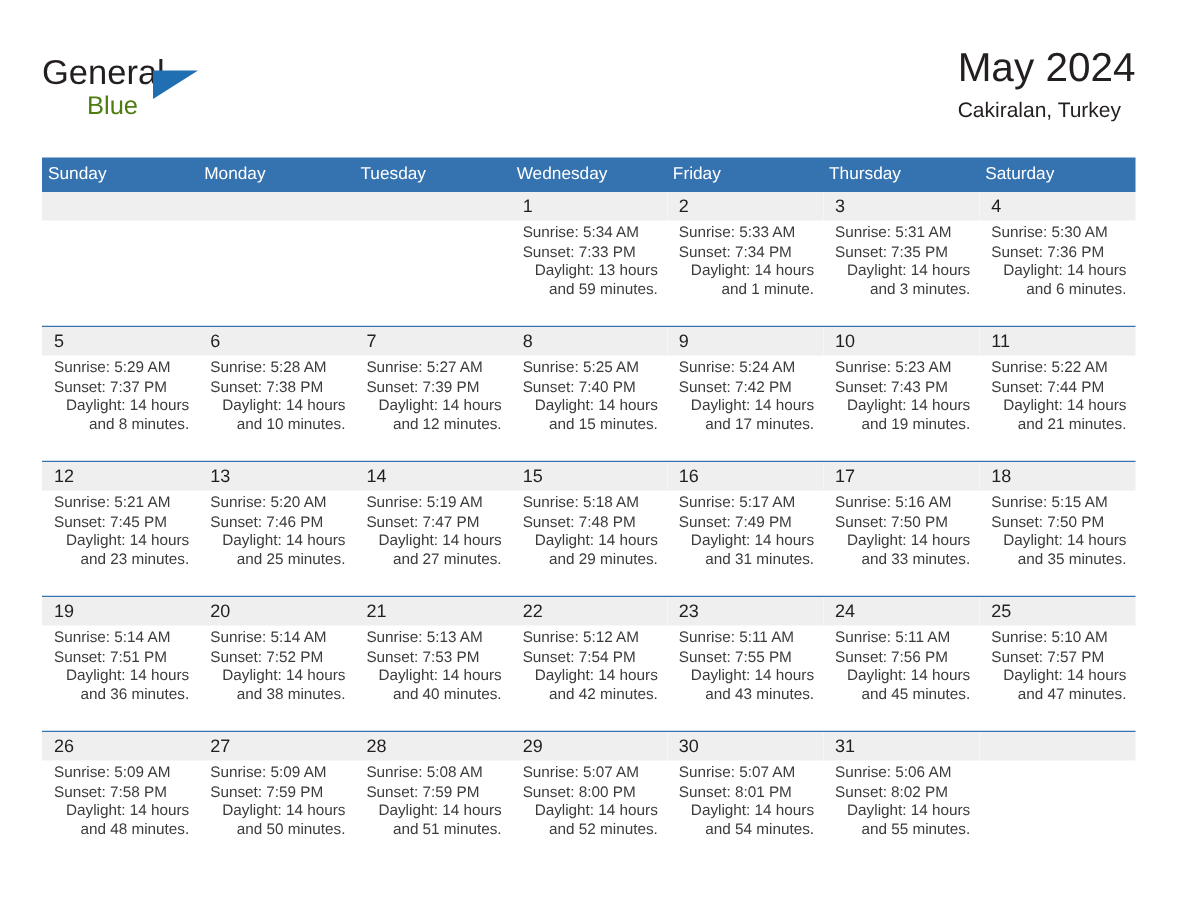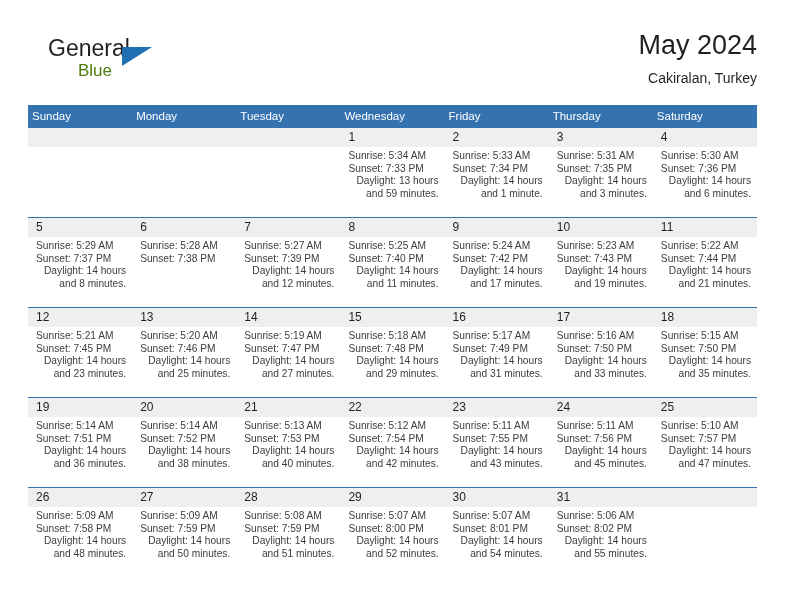--- a/index.html
+++ b/index.html
@@ -26,21 +26,21 @@
   .masthead {
     position: absolute;
     left: 28px;
     top: 28px;
     width: 729px;
     height: 70px;
   }
 
   .logo {
     position: absolute;
-    left: 20px;
+    left: 0;
     top: 8px;
     width: 180px;
     height: 56px;
   }
   .logo-general {
     position: absolute;
     left: 0;
     top: 0;
     font-size: 23px;
     letter-spacing: 0px;
@@ -65,35 +65,35 @@
     width: 0;
     height: 0;
     border-left: 30px solid #1f6fb2;
     border-bottom: 19px solid transparent;
   }
 
   .title-block {
     position: absolute;
     right: 0;
     top: 0;
-    text-align: right;
+    text-align: left;
   }
   .cal-title {
     font-size: 27px;
     line-height: 34px;
     color: #231f20;
     font-weight: normal;
     white-space: nowrap;
   }
   .cal-subtitle {
     font-size: 14px;
     line-height: 22px;
     color: #231f20;
     white-space: nowrap;
-    margin-top: 5px;
+    margin-top: 0;
   }
 
   
   .calendar {
     position: absolute;
     left: 28px;
     top: 105px;
     width: 729px;
   }
 
@@ -253,36 +253,37 @@
       <div>Sunrise: 5:29 AM</div>
       <div>Sunset: 7:37 PM</div>
       <div class="daylight">Daylight: 14 hours and 8 minutes.</div>
     </div>
   </div>
           <div class="day">
     <span class="day-number">6</span>
     <div class="day-info">
       <div>Sunrise: 5:28 AM</div>
       <div>Sunset: 7:38 PM</div>
+      <div class="daylight">Daylight: 14 hours and 10 minutes.</div>
     </div>
   </div>
           <div class="day">
     <span class="day-number">7</span>
     <div class="day-info">
       <div>Sunrise: 5:27 AM</div>
       <div>Sunset: 7:39 PM</div>
       <div class="daylight">Daylight: 14 hours and 12 minutes.</div>
     </div>
   </div>
           <div class="day">
     <span class="day-number">8</span>
     <div class="day-info">
       <div>Sunrise: 5:25 AM</div>
       <div>Sunset: 7:40 PM</div>
-      <div class="daylight">Daylight: 14 hours and 11 minutes.</div>
+      <div class="daylight">Daylight: 14 hours and 15 minutes.</div>
     </div>
   </div>
           <div class="day">
     <span class="day-number">9</span>
     <div class="day-info">
       <div>Sunrise: 5:24 AM</div>
       <div>Sunset: 7:42 PM</div>
       <div class="daylight">Daylight: 14 hours and 17 minutes.</div>
     </div>
   </div>

